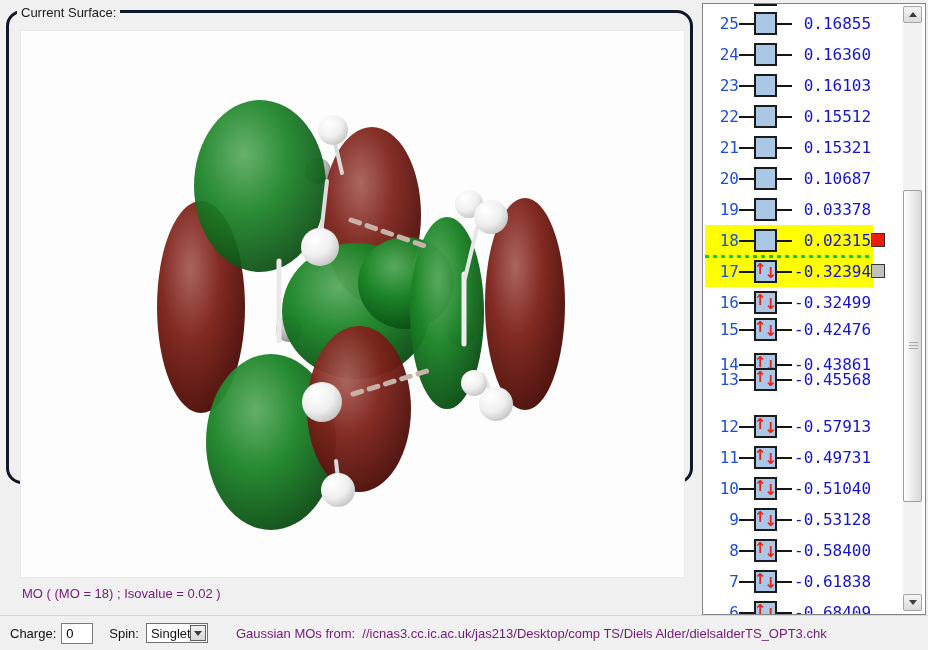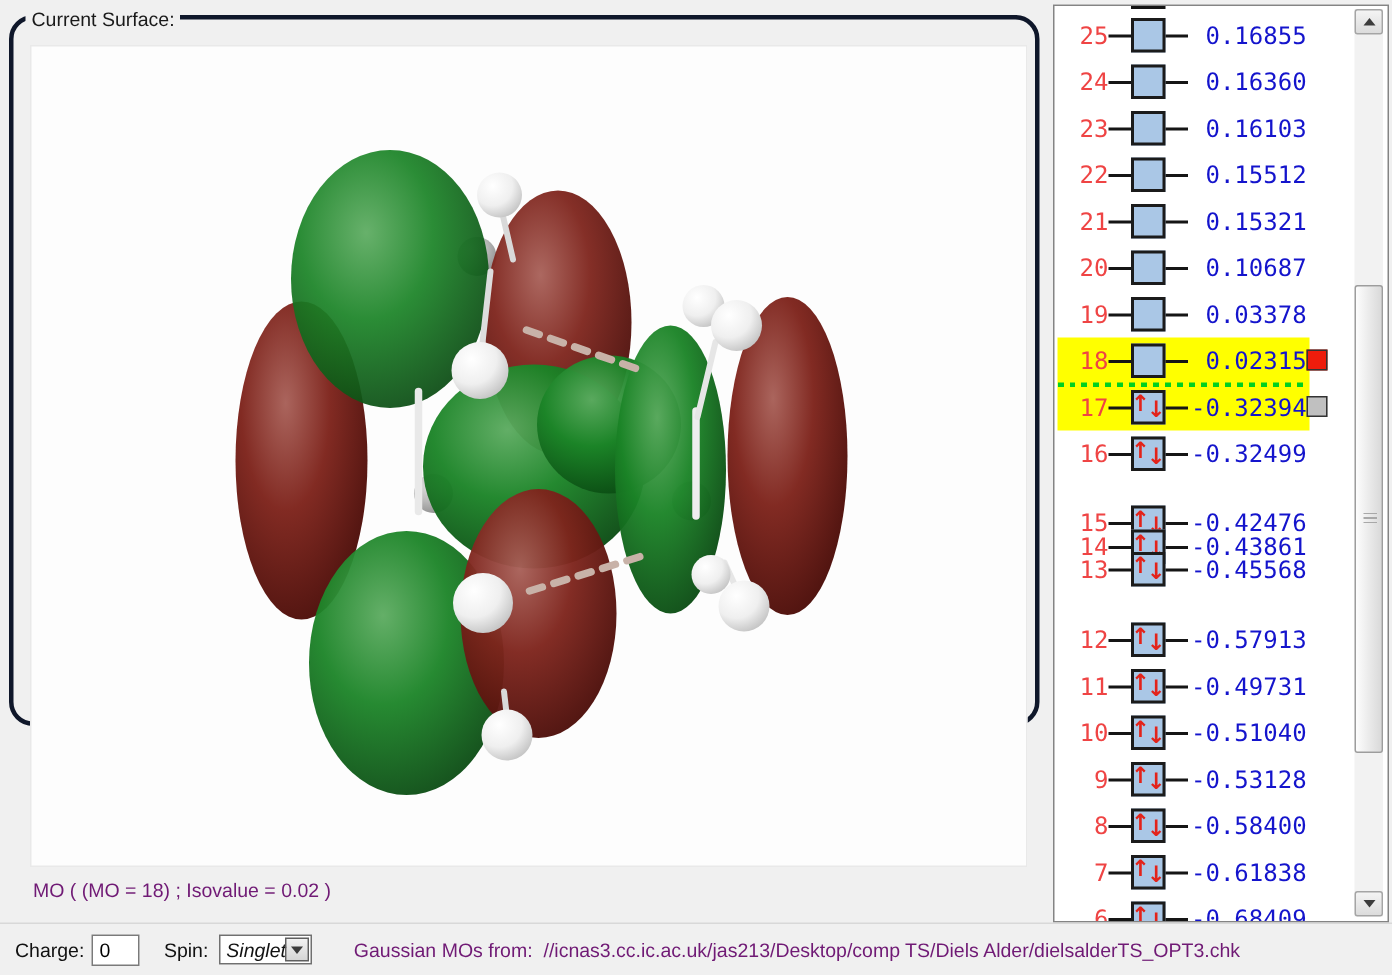--- a/index.html
+++ b/index.html
@@ -16,21 +16,21 @@
   #mol-canvas svg{display:block;width:663px;height:546px;}
   #surface-caption{position:absolute;left:13px;top:573px;font-size:13px;color:#701a75;white-space:pre;}
 
   
   #mo-panel{position:absolute;left:702px;top:3px;width:224px;height:612px;background:#ffffff;
     border:1px solid #848484;box-sizing:border-box;}
   #mo-rows{position:absolute;left:0;top:0;right:0;bottom:0;overflow:hidden;}
   .mo-row{position:absolute;left:2px;height:31px;display:flex;align-items:center;
     padding:0 2px 0 4px;width:fit-content;}
   .mo-row.hl{background:var(--hl,#ffff00);}
-  .num{width:30px;text-align:right;font:16px "DejaVu Sans Mono",monospace;color:#ef4444;}
+  .num{width:30px;text-align:right;font:16px "DejaVu Sans Mono",monospace;color:#1d4ed8;}
   .tick{width:15px;height:2px;background:#151515;}
   .obox{width:23px;height:23px;box-sizing:border-box;background:var(--box-fill,#aac7e6);
     border:2px solid #1b1b1b;display:flex;align-items:center;justify-content:center;flex:none;}
   .arr{font:bold 15px "DejaVu Sans",sans-serif;color:var(--arrow,#e3231a);line-height:1;}
   .arr.up{transform:translate(1px,-2px);}
   .arr.dn{transform:translate(-1px,2px);}
   .energy{font:16px "DejaVu Sans Mono",monospace;color:var(--energy-color,#1414cc);white-space:pre;margin-left:2px;}
   .marker{position:absolute;left:168px;width:14px;height:14px;border:1px solid #333;box-sizing:border-box;}
   .homo-lumo-divider{position:absolute;left:2px;width:164px;height:3px;
     background:repeating-linear-gradient(90deg,var(--divider,#00d020) 0 4px,transparent 4px 8px);}
@@ -52,21 +52,21 @@
     background:repeating-linear-gradient(180deg,#a8a8a8 0 1px,transparent 1px 3px);}
 
   
   #divider-line{position:absolute;left:0;top:615px;width:928px;height:0;border-top:1px solid #d8d8d8;}
   #footer{position:absolute;left:0;top:616px;width:928px;height:34px;display:flex;align-items:center;}
   #charge-label{margin-left:10px;}
   #charge-input{width:26px;height:17px;margin-left:5px;border:1px solid #7a7a7a;font:13px "Liberation Sans",sans-serif;
     padding:1px 0 1px 4px;background:#fff;}
   #spin-label{margin-left:16px;}
   #spin-combo{position:relative;margin-left:7px;width:62px;height:20px;background:#fff;
-    border:1px solid #707070;box-sizing:border-box;font-style:italic;}
+    border:1px solid #707070;box-sizing:border-box;}
   #spin-value{position:absolute;left:4px;top:2px;font-size:13px;}
   #spin-button{position:absolute;right:1px;top:1px;bottom:1px;width:16px;box-sizing:border-box;
     background:linear-gradient(180deg,#f2f2f2,#d6d6d6);border:1px solid #5f5f5f;
     display:flex;align-items:center;justify-content:center;}
   #source-text{margin-left:28px;white-space:pre;color:#701a75;}
 </style>
 </head>
 <body>
 
 <div id="app">
@@ -207,21 +207,21 @@
         <div class="mo-row" style="top: 283px;">
           <span class="num">16</span>
           <span class="tick"></span>
           <span class="obox">
             <span class="arr up">↑</span>
             <span class="arr dn">↓</span>
           </span>
           <span class="tick"></span>
           <span class="energy">-0.32499</span>
         </div>
-        <div class="mo-row" style="top: 329px;">
+        <div class="mo-row" style="top: 310px;">
           <span class="num">15</span>
           <span class="tick"></span>
           <span class="obox">
             <span class="arr up">↑</span>
             <span class="arr dn">↓</span>
           </span>
           <span class="tick"></span>
           <span class="energy">-0.42476</span>
         </div>
         <div class="mo-row" style="top: 345px;">

